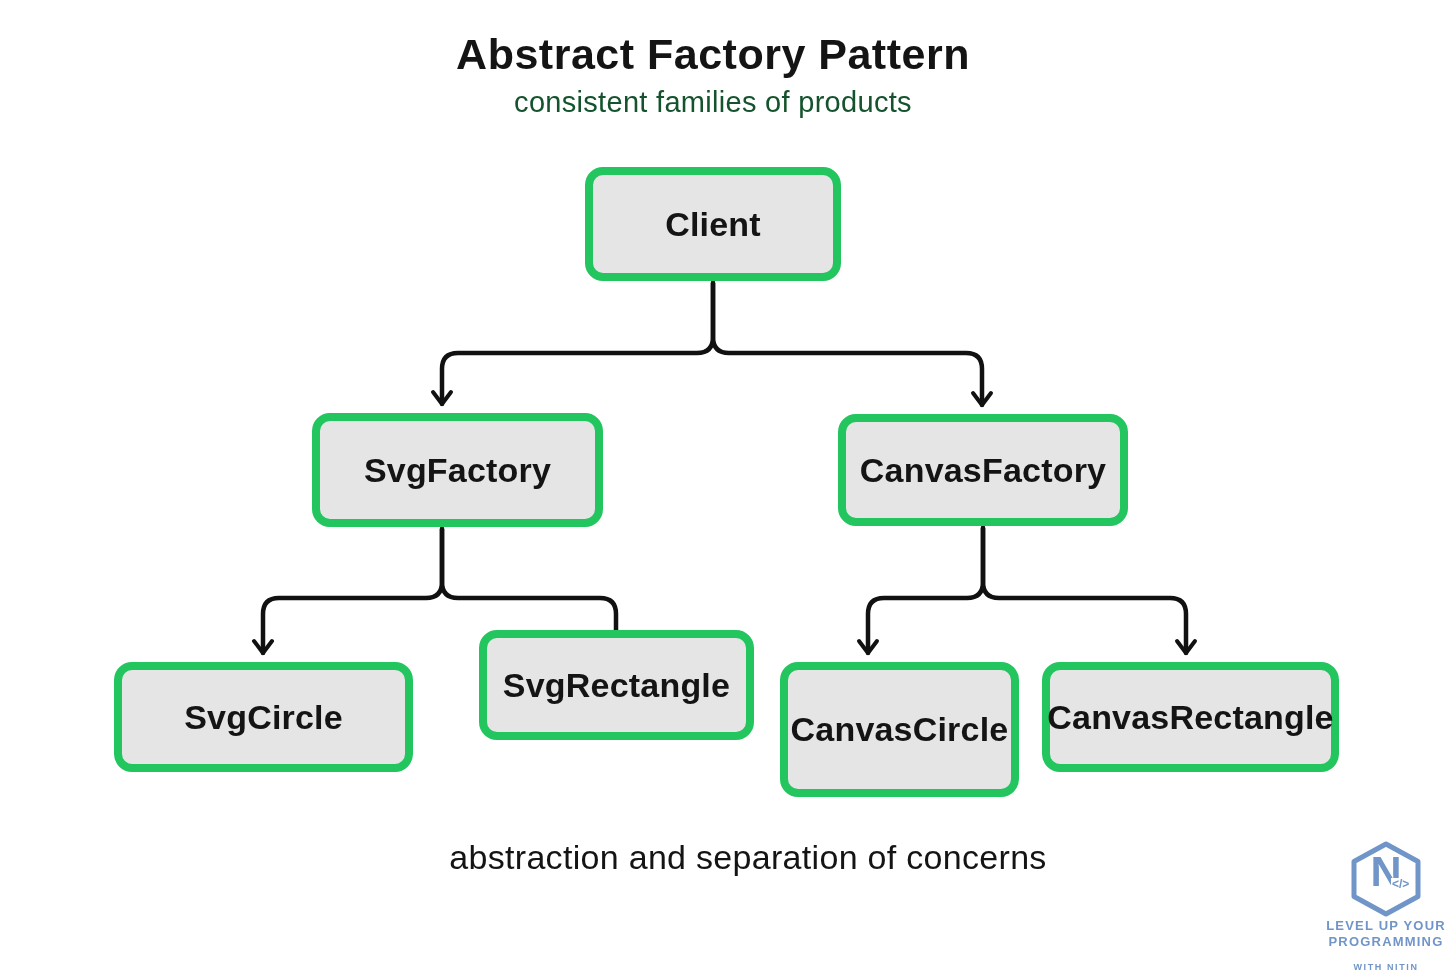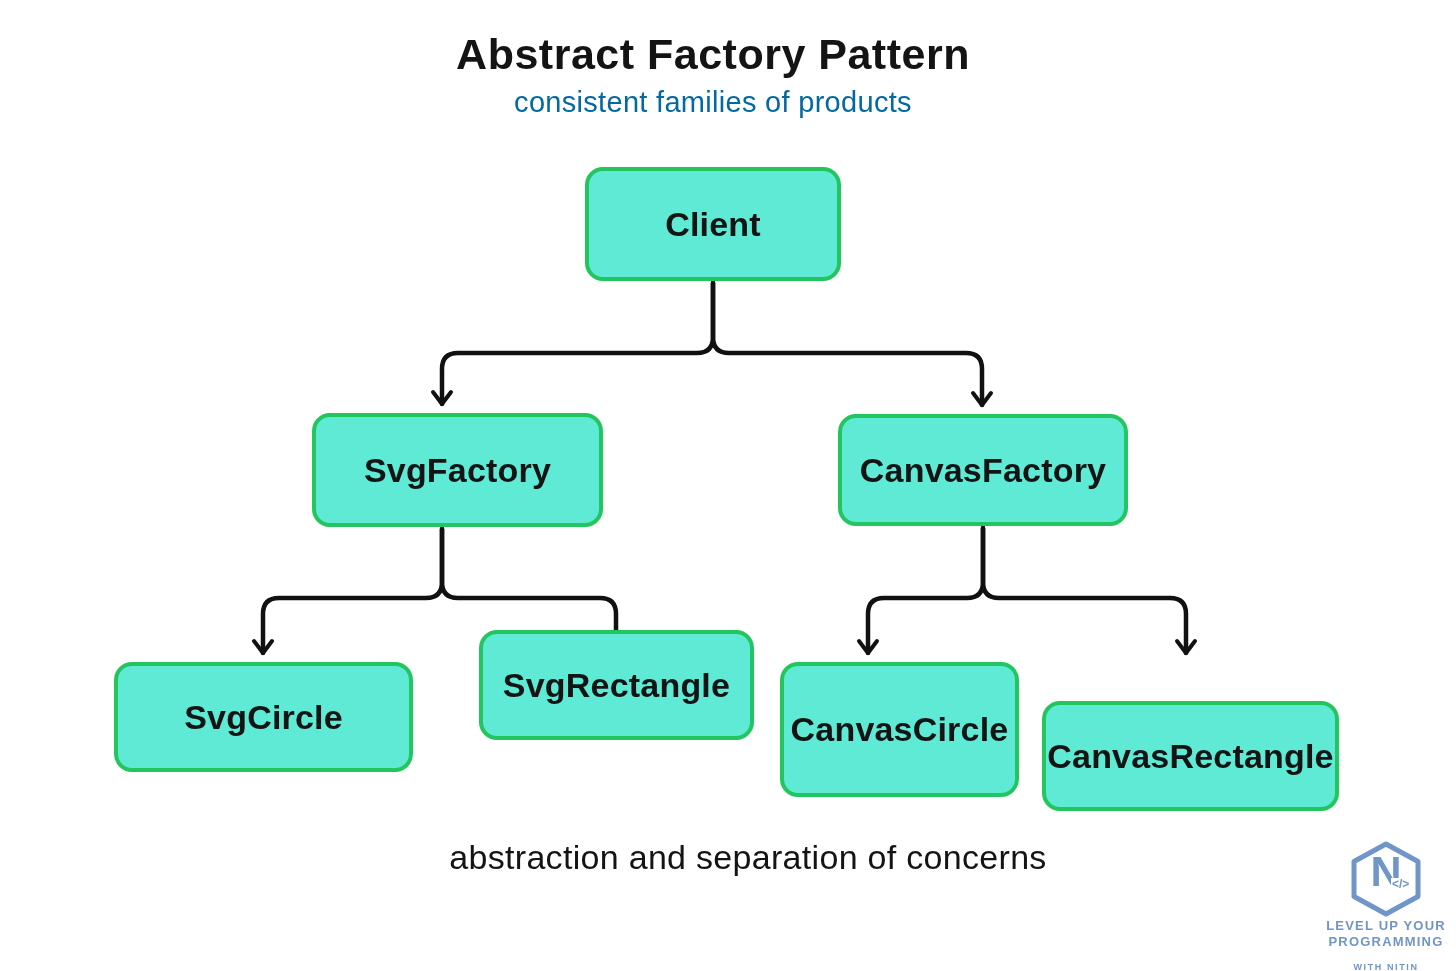--- a/index.html
+++ b/index.html
@@ -32,21 +32,21 @@
     font-weight: 800;
     letter-spacing: 0.5px;
     line-height: 52px;
     color: #141414;
   }
   .subtitle {
     margin-top: 6px;
     font-size: 29px;
     font-weight: 400;
     letter-spacing: 0.3px;
-    color: #0369a1;
+    color: #14532d;
   }
   .caption {
     position: absolute;
     left: 40px;
     top: 838px;
     width: 1416px;
     text-align: center;
     font-size: 34px;
     font-weight: 500;
     letter-spacing: 0.3px;
@@ -57,39 +57,39 @@
   .edges-svg {
     position: absolute;
     left: 0;
     top: 0;
     width: 1456px;
     height: 971px;
   }
   .node {
     position: absolute;
     box-sizing: border-box;
-    background: #5eead4;
-    border: 4px solid #22c55e;
+    background: #e5e5e5;
+    border: 8px solid #22c55e;
     border-radius: 18px;
     display: flex;
     align-items: center;
     justify-content: center;
     font-size: 34px;
     font-weight: 600;
     letter-spacing: 0.2px;
     color: #141414;
     white-space: nowrap;
   }
   .node-client          { left: 585px;  top: 167px; width: 256px; height: 114px; }
   .node-svg-factory     { left: 296px;  top: 413px; width: 291px; height: 114px; margin-left: 16px; }
   .node-canvas-factory  { left: 838px;  top: 414px; width: 290px; height: 112px; }
   .node-svg-circle      { left: 114px;  top: 662px; width: 299px; height: 110px; }
   .node-svg-rectangle   { left: 479px;  top: 630px; width: 275px; height: 110px; }
   .node-canvas-circle   { left: 780px;  top: 662px; width: 239px; height: 135px; }
-  .node-canvas-rectangle{ left: 1042px; top: 662px; width: 297px; height: 110px; margin-top: 39px; }
+  .node-canvas-rectangle{ left: 1042px; top: 662px; width: 297px; height: 110px; }
 
   
   .logo {
     position: absolute;
     left: 1322px;
     top: 840px;
     width: 128px;
     text-align: center;
     color: #7095c8;
   }

